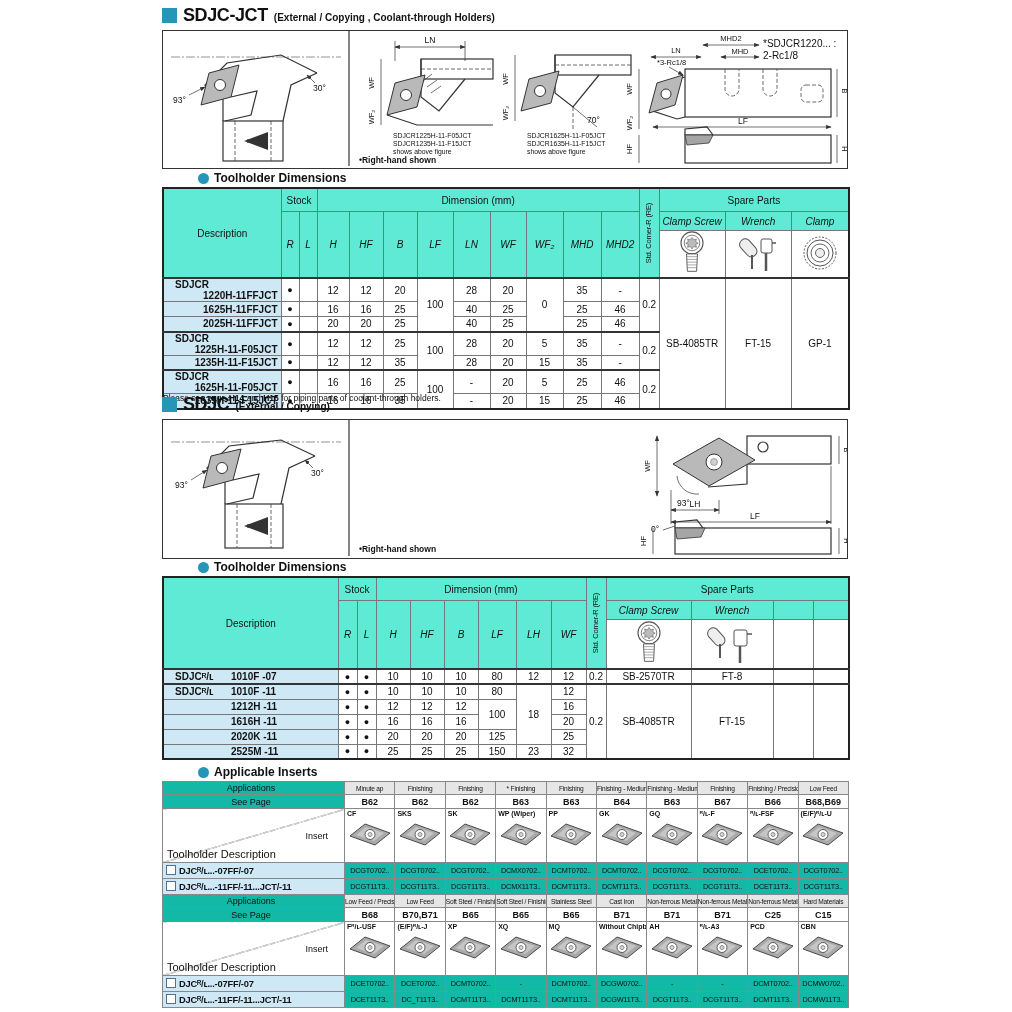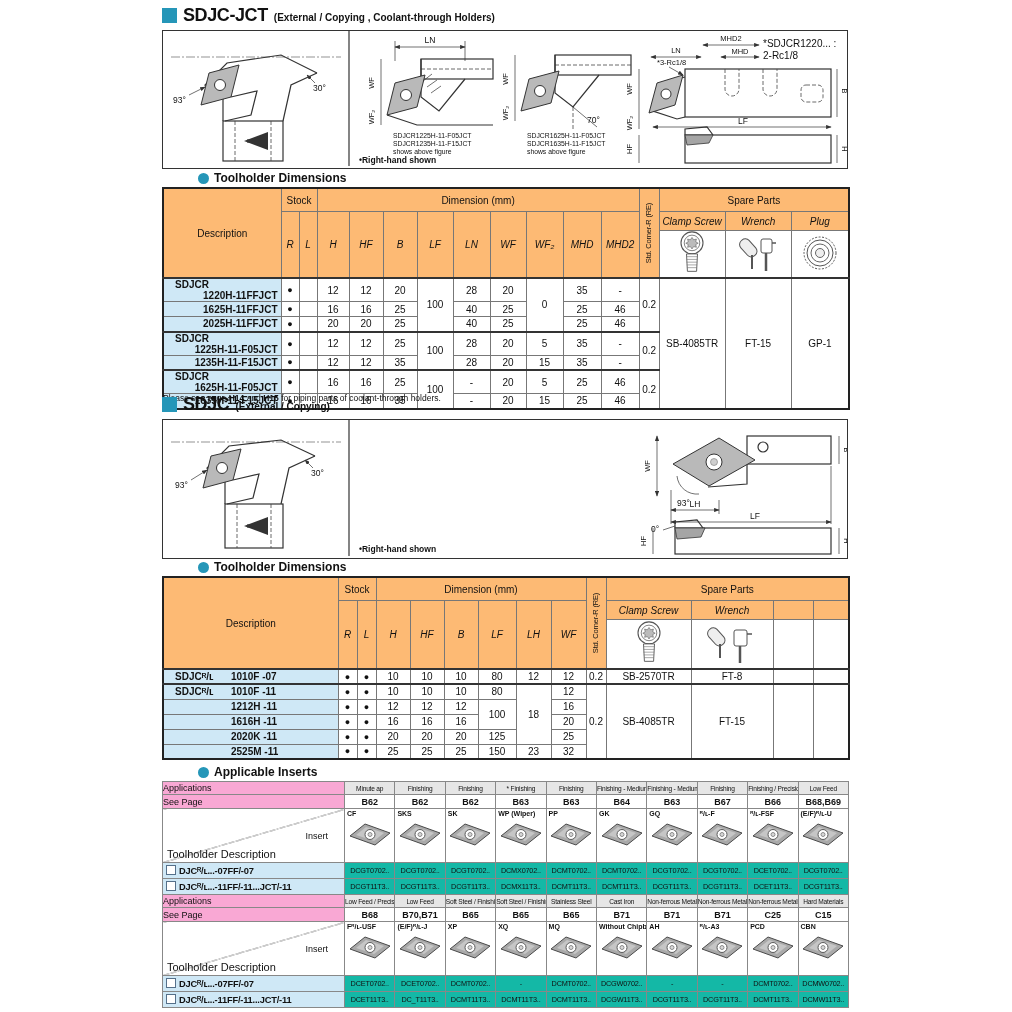--- a/index.html
+++ b/index.html
@@ -25,21 +25,21 @@
   .dash{fill:none;stroke:#444;stroke-width:0.8;stroke-dasharray:4 2;}
   .dd{fill:none;stroke:#666;stroke-width:0.7;stroke-dasharray:9 2 2 2;}
   .insert{fill:#b9b9b9;stroke:#333;stroke-width:1;}
   .insert2{fill:#a5a5a5;stroke:#333;stroke-width:0.8;}
   .hole{fill:#fff;stroke:#333;stroke-width:1;}
 
   
   table{border-collapse:collapse;table-layout:fixed;}
   .dimtable{position:absolute;left:162px;width:686px;border:2px solid #222;}
   .dimtable td{border:1px solid #777;font-size:10px;text-align:center;padding:0;overflow:hidden;white-space:nowrap;vertical-align:middle;}
-  .dimtable .hd{background:#fdba74;font-size:10px;margin-top:38px;}
+  .dimtable .hd{background:#5eead4;font-size:10px;margin-top:38px;}
   .hA td{height:22px;} .hB td{height:18px;font-style:italic;} .hC td{height:44px;}
   #t2 .hC td{height:46px;}
   .icon-cell{background:#fff;}
   .vertcell{padding:0;}
   .vert{display:block;writing-mode:vertical-rl;transform:rotate(180deg);font-size:7.5px;line-height:1;margin:0 auto;white-space:nowrap;letter-spacing:-0.2px;}
   #t1body tr,#t2body tr{height:15px;}
   .dimtable .desc{background:#cfe8f6;text-align:left;padding:0 3px;font-weight:bold;font-size:10px;}
   .desc .brand{float:left;padding-left:8px;} #t1 .desc .num{float:right;text-align:center;}
   #t2 .desc .brand{float:none;display:inline-block;min-width:56px;}
   #t2 .desc .num{float:none;}
@@ -47,21 +47,21 @@
   .dimtable .spare{background:#fff;font-size:10px;}
   tr.grp td{border-top:2px solid #333;}
   .footnote{position:absolute;left:163px;font-size:8.5px;}
   .footnote b{font-weight:bold;}
 
   
   #ti{position:absolute;left:162px;width:686px;border:1.5px solid #222;}
   #ti td{border:1px solid #888;padding:0;overflow:hidden;white-space:nowrap;vertical-align:middle;text-align:center;}
   .apps-row{height:13px;} .page-row{height:14px;} .ins-row{height:54px;} .djc-row{height:16px;}
   tr.band-sep td{border-top:2px solid #333;}
-  #ti .rlbl{background:#f9a8d4;font-size:9px;text-align:left;padding-right:5px;}
+  #ti .rlbl{background:#14b8a6;font-size:9px;text-align:center;padding-right:5px;}
   #ti .app{background:#e6e6e6;font-size:6.6px;letter-spacing:-0.2px;}
   #ti .pg{background:#fff;font-size:9px;font-weight:bold;}
   #ti .ins{background:#fff;vertical-align:top;}
   .ins-name{font-size:7px;font-weight:bold;text-align:left;padding:1px 0 0 2px;height:10px;overflow:hidden;}
   .ins-svg{display:block;margin:2px auto 0 auto;}
   #ti .diag{background:linear-gradient(to bottom right,#fff 49.5%,#999 49.5%,#999 50.3%,#fff 50.3%);position:relative;}
   .di-top{position:absolute;right:16px;top:22px;font-size:9px;}
   .di-bot{position:absolute;left:4px;bottom:2px;font-size:11px;}
   #ti .djc{background:#cfe8f6;text-align:left;padding-left:3px;font-size:9.3px;font-weight:bold;letter-spacing:-0.2px;}
   .chk{display:inline-block;width:8px;height:8px;border:1px solid #55708a;background:#fff;margin-right:3px;vertical-align:-1px;}
@@ -215,21 +215,21 @@
         <td class="hd" rowspan="2">HF</td>
         <td class="hd" rowspan="2">B</td>
         <td class="hd" rowspan="2">LF</td>
         <td class="hd" rowspan="2">LN</td>
         <td class="hd" rowspan="2">WF</td>
         <td class="hd" rowspan="2">WF₂</td>
         <td class="hd" rowspan="2">MHD</td>
         <td class="hd" rowspan="2">MHD2</td>
         <td class="hd">Clamp Screw</td>
         <td class="hd">Wrench</td>
-        <td class="hd">Plug</td>
+        <td class="hd">Clamp</td>
       </tr>
       <tr class="hC">
         <td class="icon-cell">
           <svg width="32" height="44" viewBox="0 0 34 48">
             <circle cx="17" cy="13" r="12" fill="#fff" stroke="#555" stroke-width="1.2"></circle>
             <circle cx="17" cy="13" r="8.5" fill="#fff" stroke="#777"></circle>
             <path d="M17,7 l1.8,2.6 3,-0.8 -0.7,3 2.7,1.5 -2.7,1.5 0.7,3 -3,-0.8 -1.8,2.6 -1.8,-2.6 -3,0.8 0.7,-3 -2.7,-1.5 2.7,-1.5 -0.7,-3 3,0.8 z" fill="#bbb" stroke="#555" stroke-width="0.6"></path>
             <path d="M11,25 h12 l-1,19 h-10 z" fill="#fff" stroke="#555"></path>
             <path d="M11,28 h12 M11,31 h12 M11,34 h11.6 M11.3,37 h11.2 M11.5,40 h10.8" stroke="#777" stroke-width="0.7" fill="none"></path>
           </svg>

